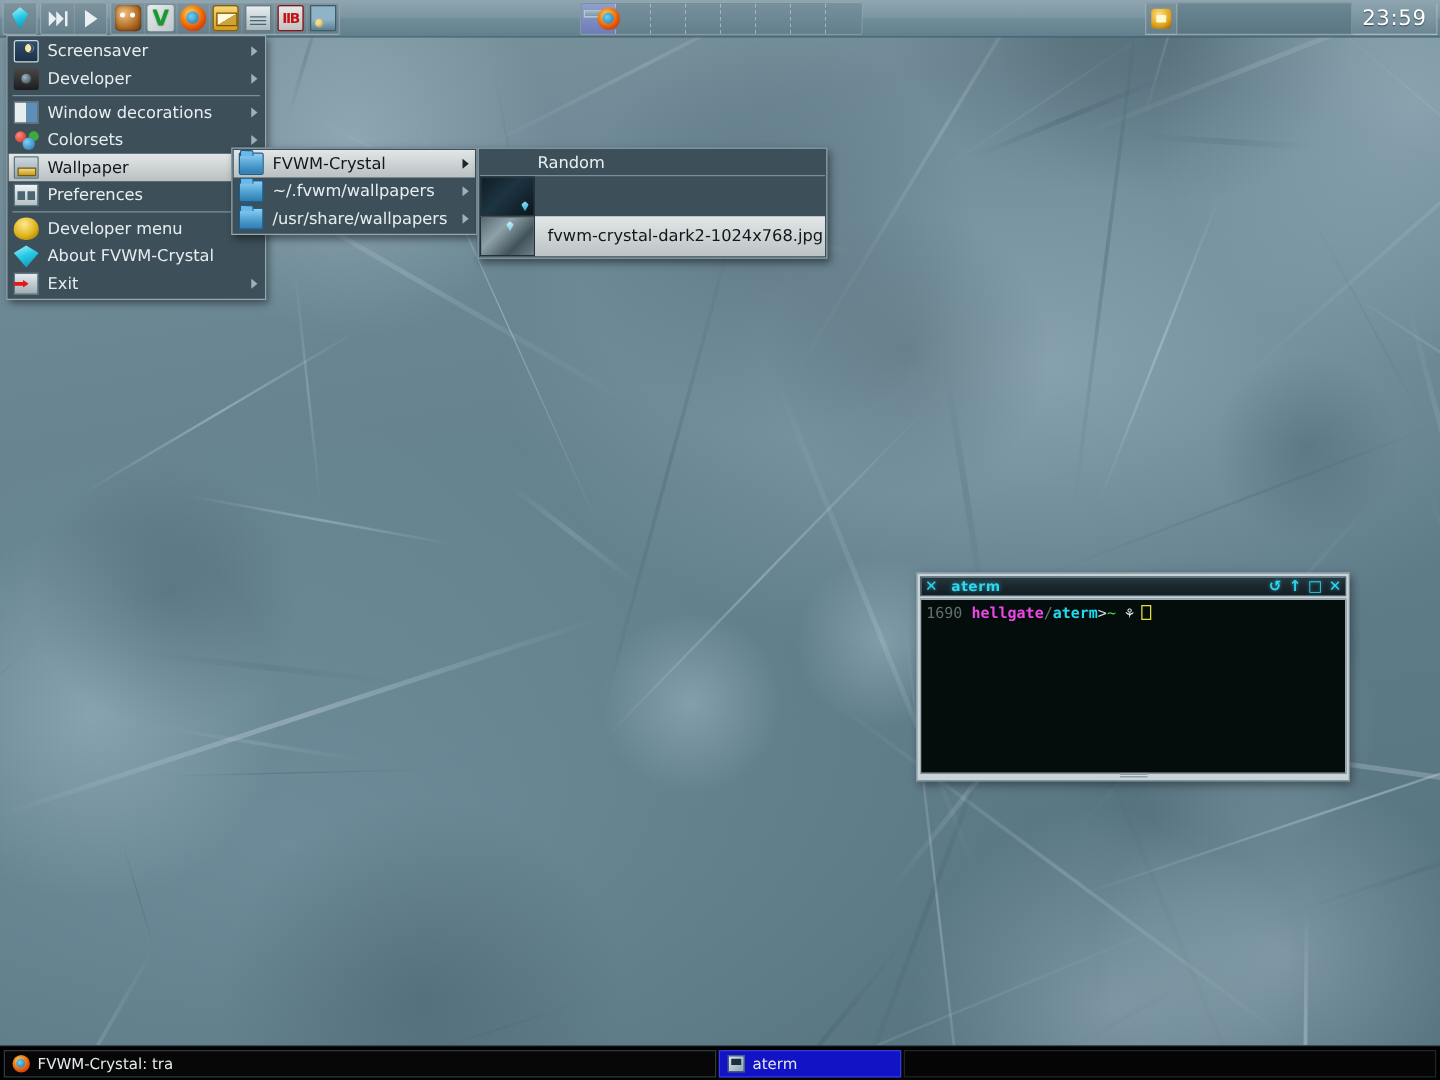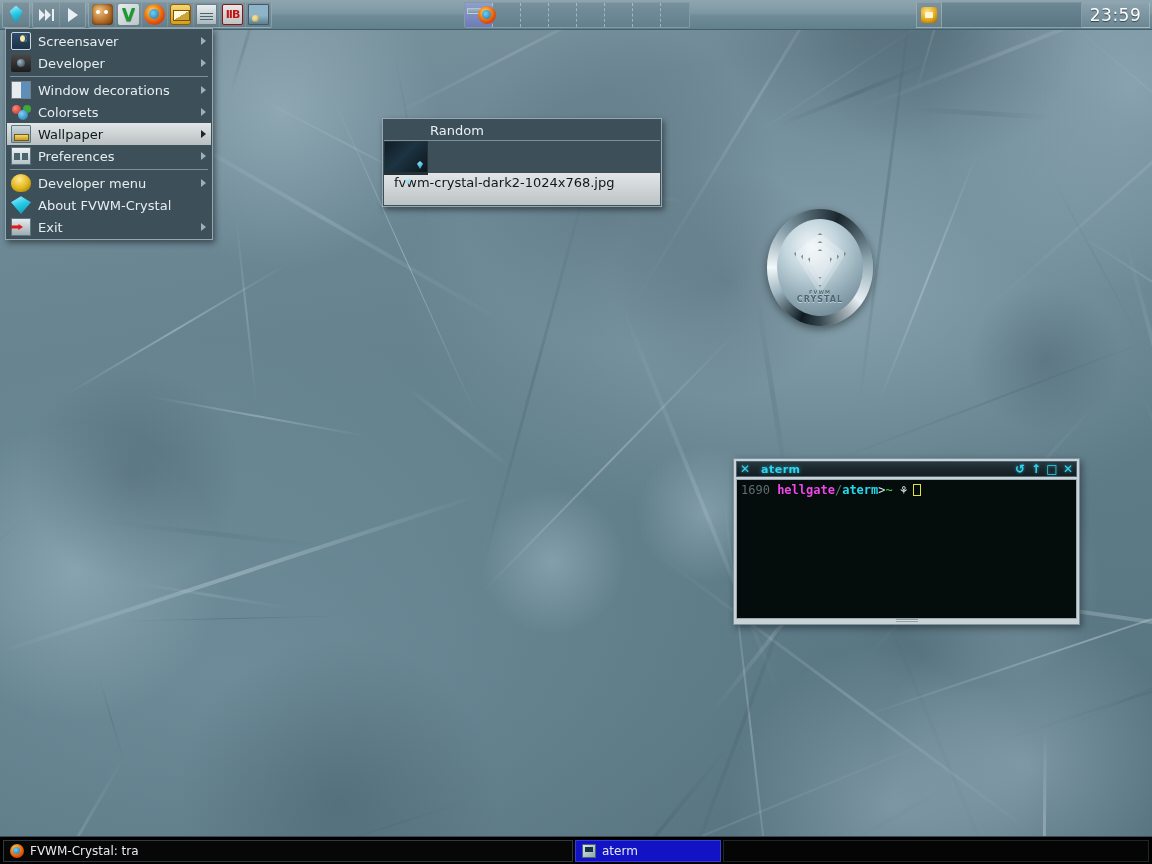--- a/index.html
+++ b/index.html
@@ -227,21 +227,21 @@
   #wpmenu { width: 280px; }
   .wphead {
     height: 21px; display: flex; align-items: center;
     padding-left: 46px; color: #e8eff3; font-size: 13px;
     border-bottom: 1px solid #7b909b;
   }
   .wprow {
     display: flex; align-items: stretch; height: 32px;
     color: #e6edf1; font-size: 13px; cursor: pointer;
   }
-  .wprow.sel { background: linear-gradient(to bottom, #e2e6e6, #bcc3c5); color: #10181c; flex-direction: column; }
+  .wprow.sel { background: linear-gradient(to bottom, #e2e6e6, #bcc3c5); color: #10181c; }
   .thumb { width: 44px; flex: none; border: 1px solid #243238; }
   .th-bright { background: linear-gradient(125deg, #2b4754 0%, #8fb8cb 30%, #eaf4f8 62%, #cfe3ec 100%); position:relative; }
   .th-bright::after { content:''; position:absolute; right:3px; top:2px; width:7px; height:9px;
                       background: linear-gradient(160deg,#cfeefd,#5bbfe0); clip-path: polygon(50% 0,100% 33%,50% 100%,0 33%); }
   .th-dark1 { background: linear-gradient(135deg, #101d26 0%, #1d3442 45%, #0c151b 100%); position:relative; }
   .th-dark1::after { content:''; position:absolute; right:4px; bottom:3px; width:6px; height:8px;
                      background: linear-gradient(160deg,#9ee7fa,#1aa6c8); clip-path: polygon(50% 0,100% 33%,50% 100%,0 33%); }
   .th-dark2 { background: linear-gradient(135deg, #566a73 0%, #8fa2a9 35%, #41525b 70%, #6c7f87 100%); position:relative; }
   .th-dark2::after { content:''; position:absolute; left:20px; top:3px; width:6px; height:8px;
                      background: linear-gradient(160deg,#d6f4ff,#6fc6e0); clip-path: polygon(50% 0,100% 33%,50% 100%,0 33%); }
@@ -562,48 +562,56 @@
       <span>About FVWM-Crystal</span>
     </div>
 
     <div class="mrow">
       <span class="mico mi-exit"></span>
       <span>Exit</span>
       <span class="arrow"></span>
     </div>
   </div>
 
+  <div class="menu" id="dirmenu" style="left:185px; top:118px; width:197px;">
+
+    <div class="mrow sel">
+      <span class="mico mi-folder"></span>
+      <span>FVWM-Crystal</span>
+      <span class="arrow"></span>
+    </div>
+
+    <div class="mrow">
+      <span class="mico mi-folder"></span>
+      <span>~/.fvwm/wallpapers</span>
+      <span class="arrow"></span>
+    </div>
+
+    <div class="mrow">
+      <span class="mico mi-folder"></span>
+      <span>/usr/share/wallpapers</span>
+      <span class="arrow"></span>
+    </div>
+  </div>
 
   <div class="menu" id="wpmenu" style="left:382px; top:118px;">
 
     <div class="wphead">Random</div>
 
 
     <div class="wprow">
       <span class="thumb th-dark1"></span>
     </div>
 
     <div class="wprow sel">
       <span class="thumb th-dark2"></span>
       <span class="wplabel">fvwm-crystal-dark2-1024x768.jpg</span>
     </div>
   </div>
 
-  <div id="badge">
-    <div class="badge-ring"></div>
-    <div class="badge-inner">
-      <span class="dia d1"></span>
-      <span class="dia d2"></span>
-      <span class="dia d3"></span>
-      <span class="badge-text">
-        <span class="sm">FVWM</span>
-        <span>CRYSTAL</span>
-      </span>
-    </div>
-  </div>
 
   <div id="aterm">
     <div class="titlebar">
       <span class="tb-btn">✕</span>
       <span class="tb-title">aterm</span>
       <span class="tb-right">
         <span class="tb-btn">↺</span>
         <span class="tb-btn">↑</span>
         <span class="tb-btn">□</span>
         <span class="tb-btn">✕</span>

